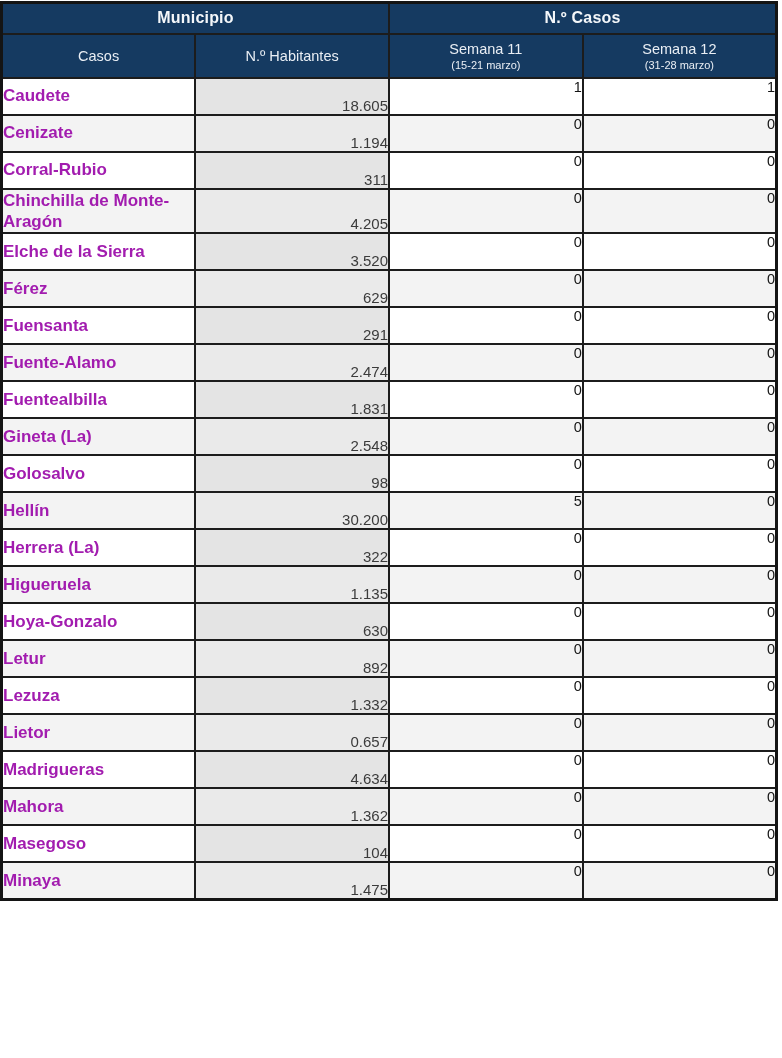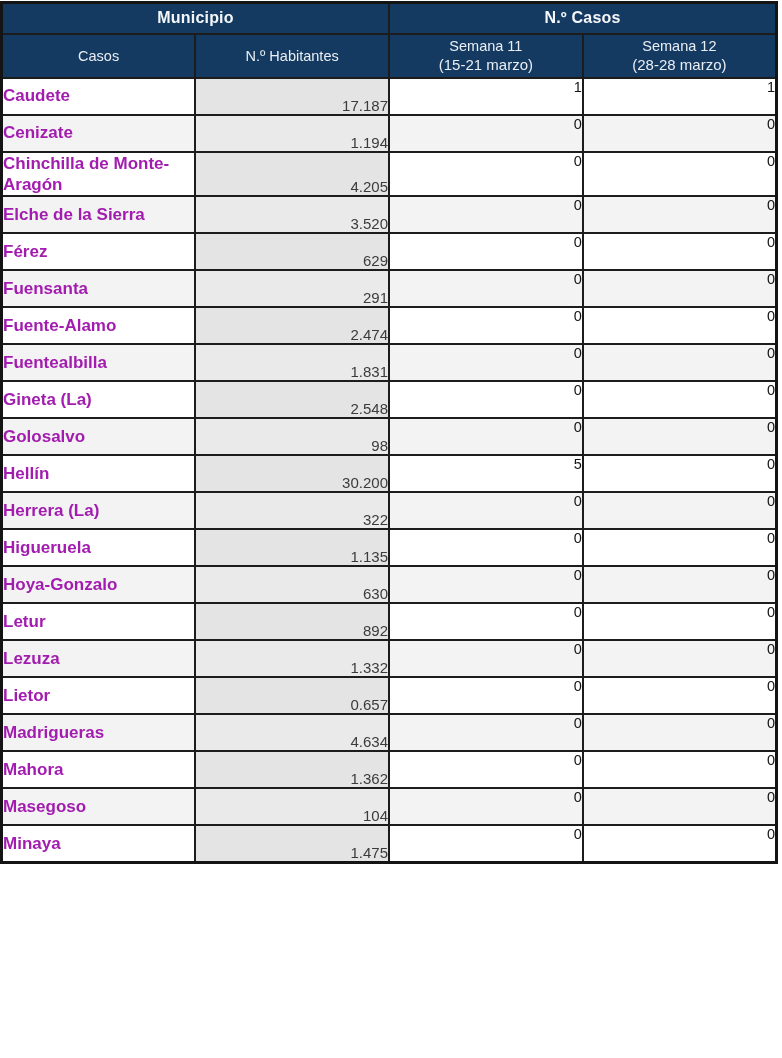--- a/index.html
+++ b/index.html
@@ -42,21 +42,21 @@
     font-size: 16px;
     letter-spacing: 0.2px;
   }
   tr.col-row th {
     height: 44px;
     font-weight: 400;
     font-size: 14.5px;
     color: #e9eef4;
   }
   tr.col-row th .sub {
-    font-size: 15px;
+    font-size: 11px;
     margin-top: 2px;
   }
 
   
   tbody td { height: 37px; }
   tbody tr:nth-child(odd)  td { background: #ffffff; }
   tbody tr:nth-child(even) td { background: #f3f3f3; }
 
   td.cell-nombre {
     text-align: left;
@@ -109,34 +109,40 @@
         </th>
         <th>
           <div>N.º Habitantes</div>
         </th>
         <th>
           <div>Semana 11</div>
           <div class="sub">(15-21 marzo)</div>
         </th>
         <th>
           <div>Semana 12</div>
-          <div class="sub">(28-28 marzo)</div>
+          <div class="sub">(31-28 marzo)</div>
         </th>
       </tr>
     </thead>
     <tbody id="table-body">
         <tr>
           <td class="cell-nombre">Caudete</td>
-          <td class="cell-habitantes">17.187</td>
+          <td class="cell-habitantes">18.605</td>
           <td class="cell-semana">1</td>
           <td class="cell-semana">1</td>
         </tr>
         <tr>
           <td class="cell-nombre">Cenizate</td>
           <td class="cell-habitantes">1.194</td>
+          <td class="cell-semana">0</td>
+          <td class="cell-semana">0</td>
+        </tr>
+        <tr>
+          <td class="cell-nombre">Corral-Rubio</td>
+          <td class="cell-habitantes">311</td>
           <td class="cell-semana">0</td>
           <td class="cell-semana">0</td>
         </tr>
         <tr>
           <td class="cell-nombre">Chinchilla de Monte-Aragón</td>
           <td class="cell-habitantes">4.205</td>
           <td class="cell-semana">0</td>
           <td class="cell-semana">0</td>
         </tr>
         <tr>

